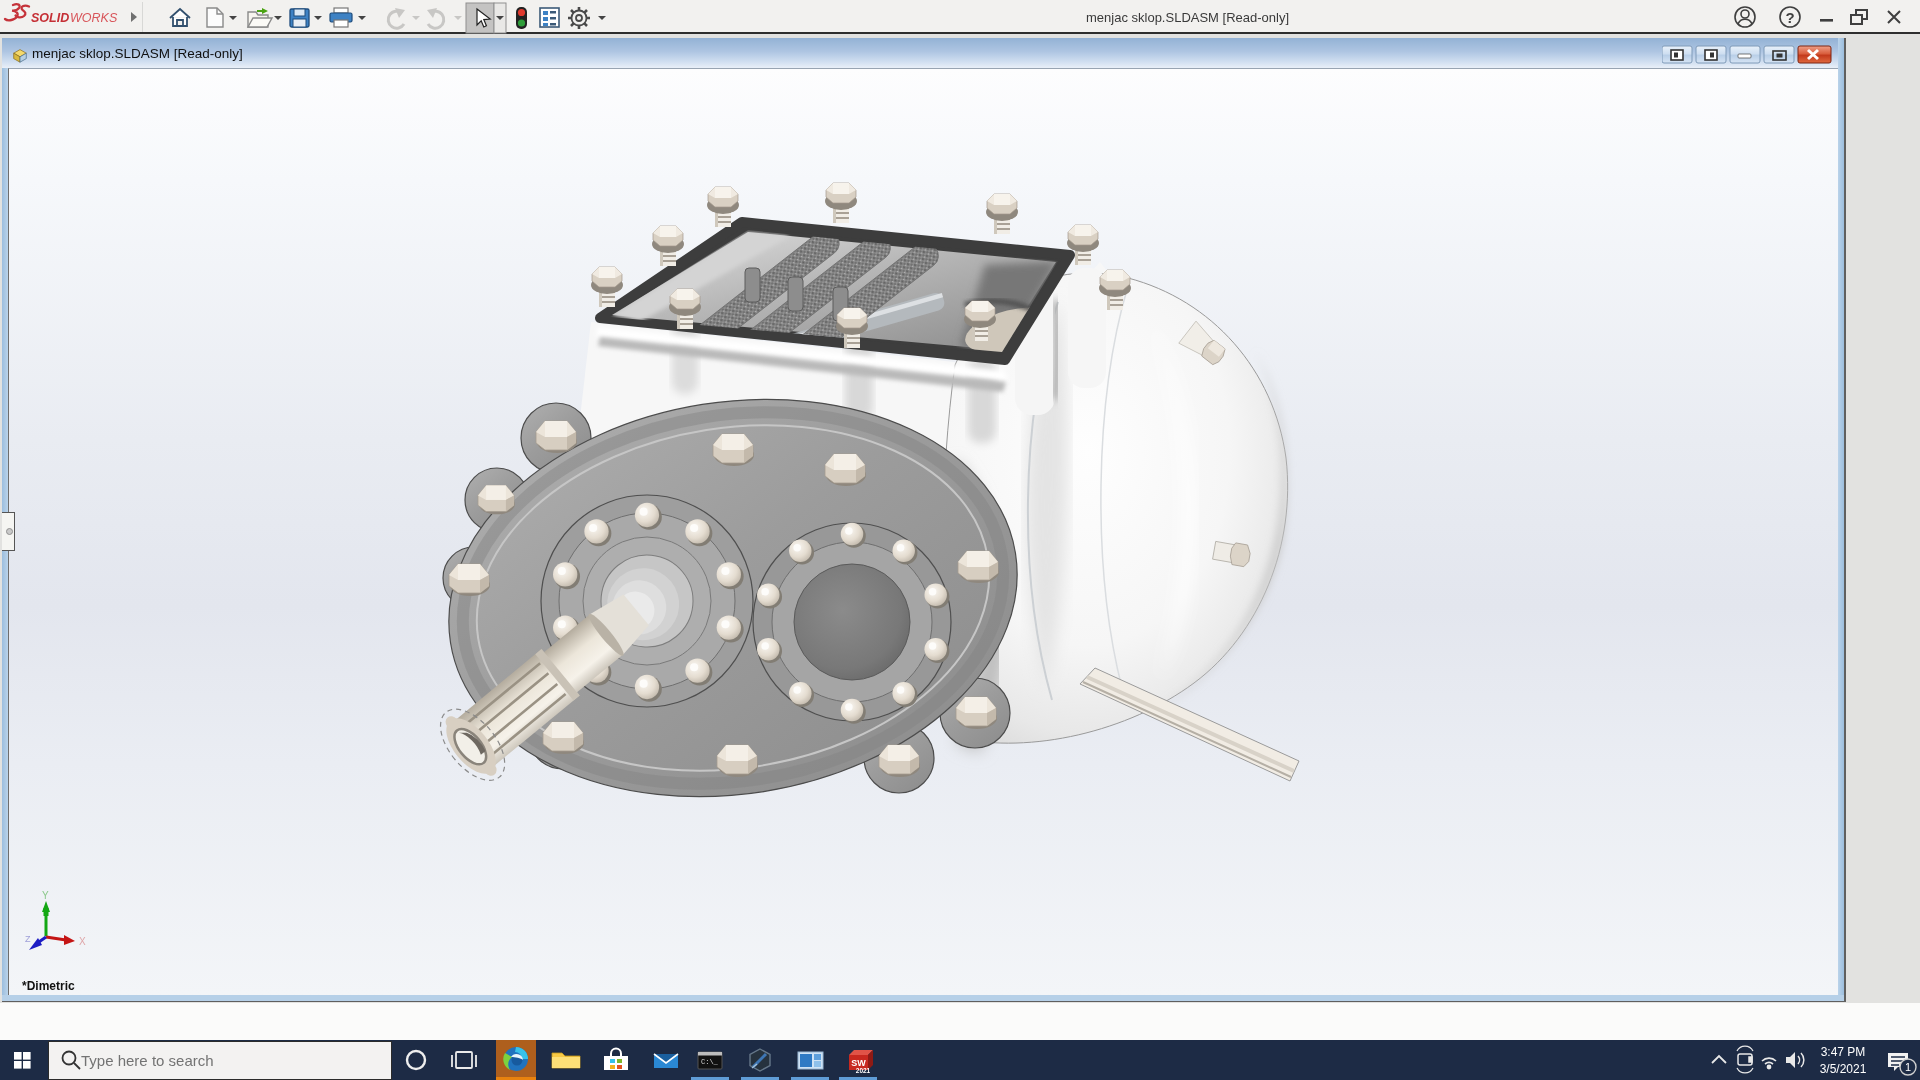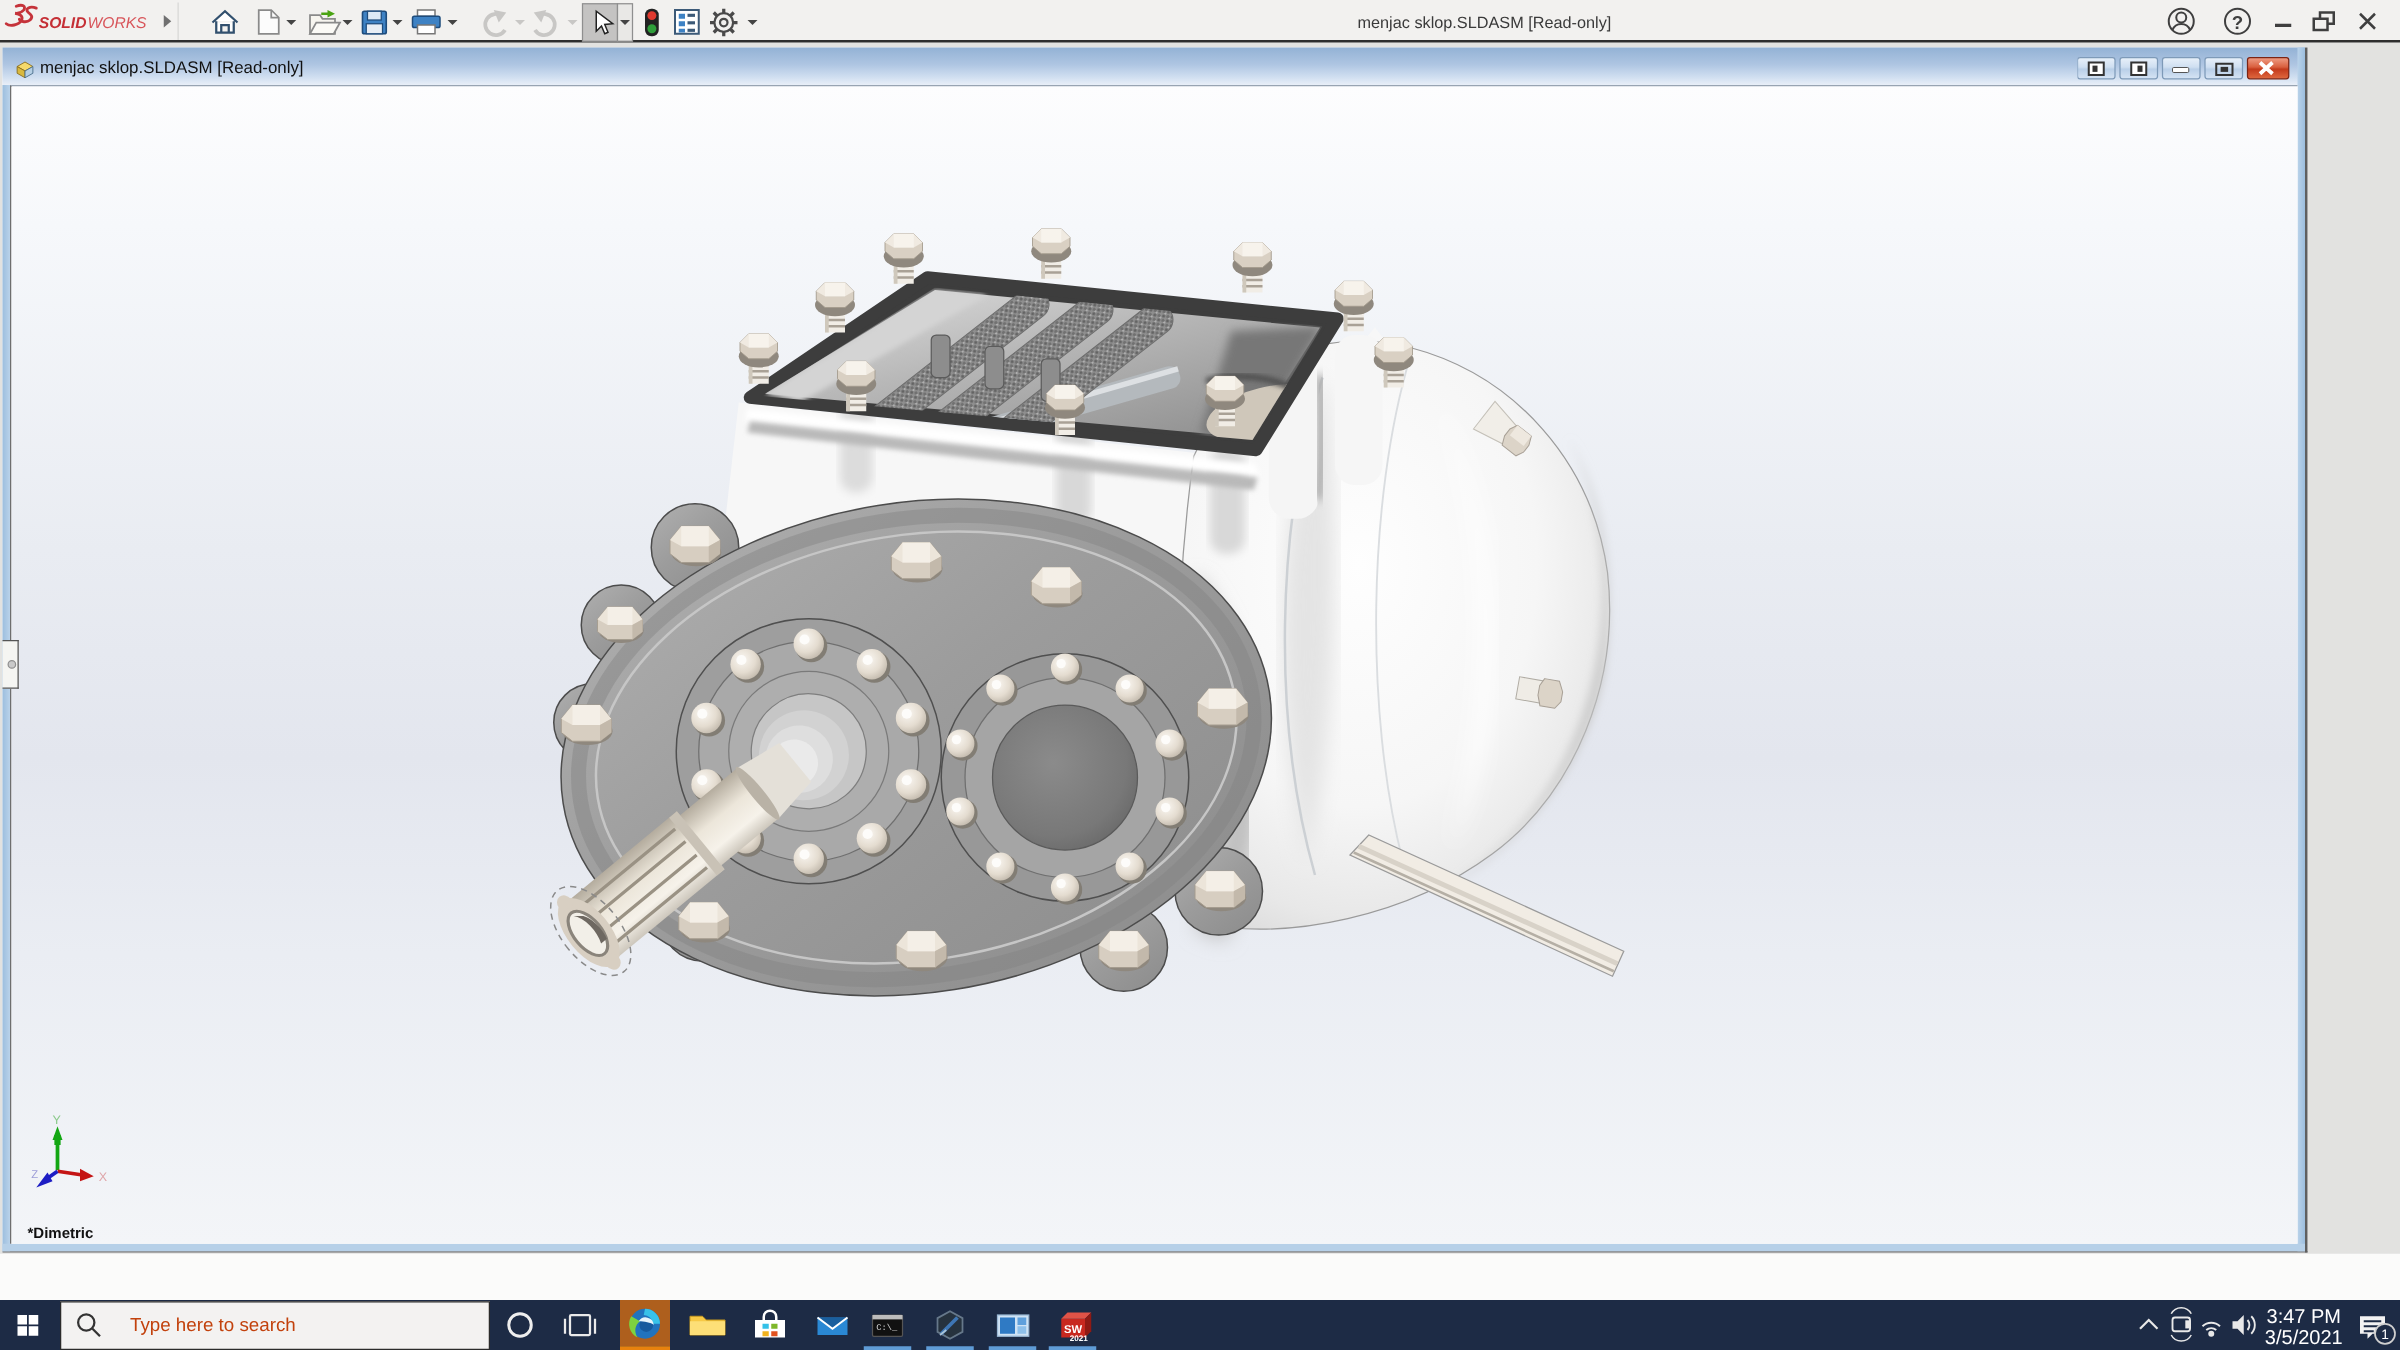--- a/index.html
+++ b/index.html
@@ -30,22 +30,22 @@
   #paneltab { position:absolute; left:0px; top:474px; width:13px; height:39px;
     background:#f5f5f2; border:1px solid #555; border-left:none; }
   #paneltab .dot { position:absolute; left:4px; top:15px; width:7px; height:7px;
     border-radius:50%; background:#c9c9c9; border:1px solid #909090; }
   #dimetric { position:absolute; left:20px; top:941px; font-size:12px; font-weight:700; color:#111; }
   
   #taskbar { position:absolute; left:0; top:1040px; width:1920px; height:40px;
     background:#1d2b45; }
   #searchbox { position:absolute; left:48px; top:1041px; width:344px; height:39px;
     background:#f3f2f1; border:1px solid #2b2b2b; display:flex; align-items:center; }
-  #searchbox span { color:#c2410c; font-size:15px; margin-left:55px; }
-  .traytime { position:absolute; color:#fff; font-size:16px; text-align:center; width:70px; }
+  #searchbox span { color:#737373; font-size:15px; margin-left:32px; }
+  .traytime { position:absolute; color:#fff; font-size:12px; text-align:center; width:70px; }
 </style>
 </head>
 <body>
 
 <div id="topbar"></div>
 <div id="title-center">menjac sklop.SLDASM [Read-only]</div>
 <svg class="abs" style="left:0;top:0" width="1920" height="36" viewBox="0 0 1920 36">
 
   <g fill="none" stroke="#c5333a" stroke-width="2.3" stroke-linecap="round">
     <path d="M13 5 C18 3 21 5 19 8 C17.5 10 14 10.8 12 10.6 C16 11 19 13 17 16.5 C15 20 8 21.5 5 19"></path>

